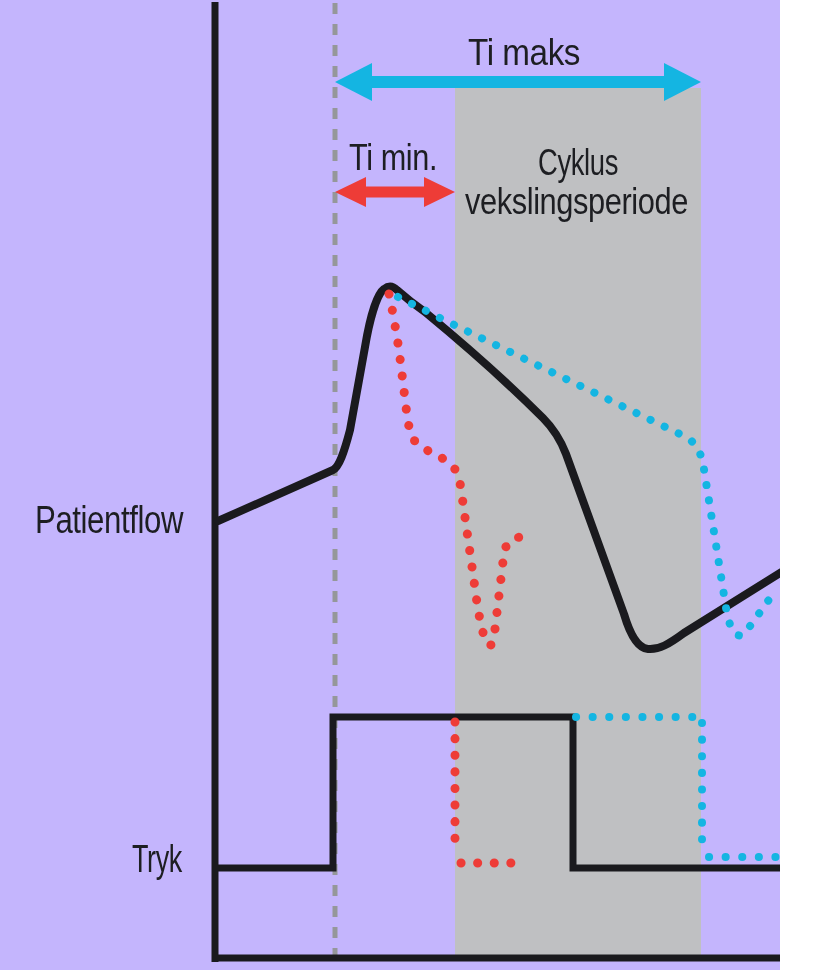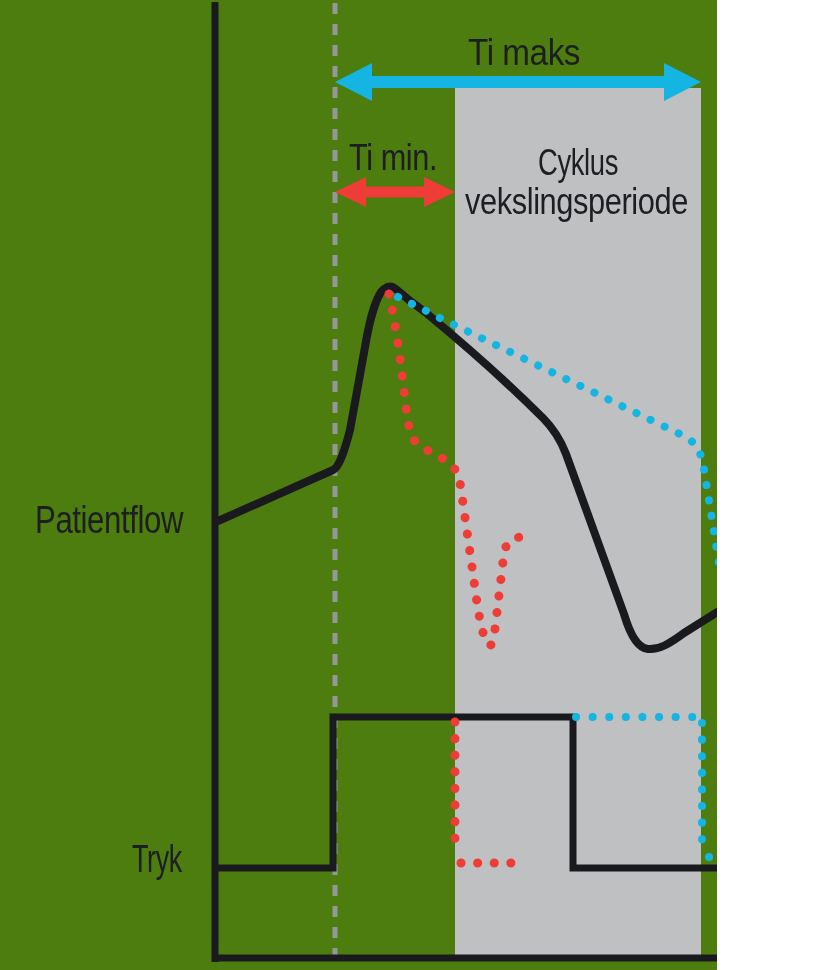--- a/index.html
+++ b/index.html
@@ -1,20 +1,20 @@
 <!DOCTYPE html>
 <html><head>
 <meta charset="utf-8">
 <style>
   html, body { margin: 0; padding: 0; background: #ffffff; }
   .stage {
     position: relative;
-    width: 717px;
+    width: 780px;
     height: 970px;
-    background: #4d7c0f;
+    background: #c4b5fd;
     font-family: "Liberation Sans", "DejaVu Sans", sans-serif;
     overflow: hidden;
   }
   svg { display: block; }
   text {
     font-family: "Liberation Sans", "DejaVu Sans", sans-serif;
     fill: #1d1e22;
     letter-spacing: -0.5px;
   }
 </style>

